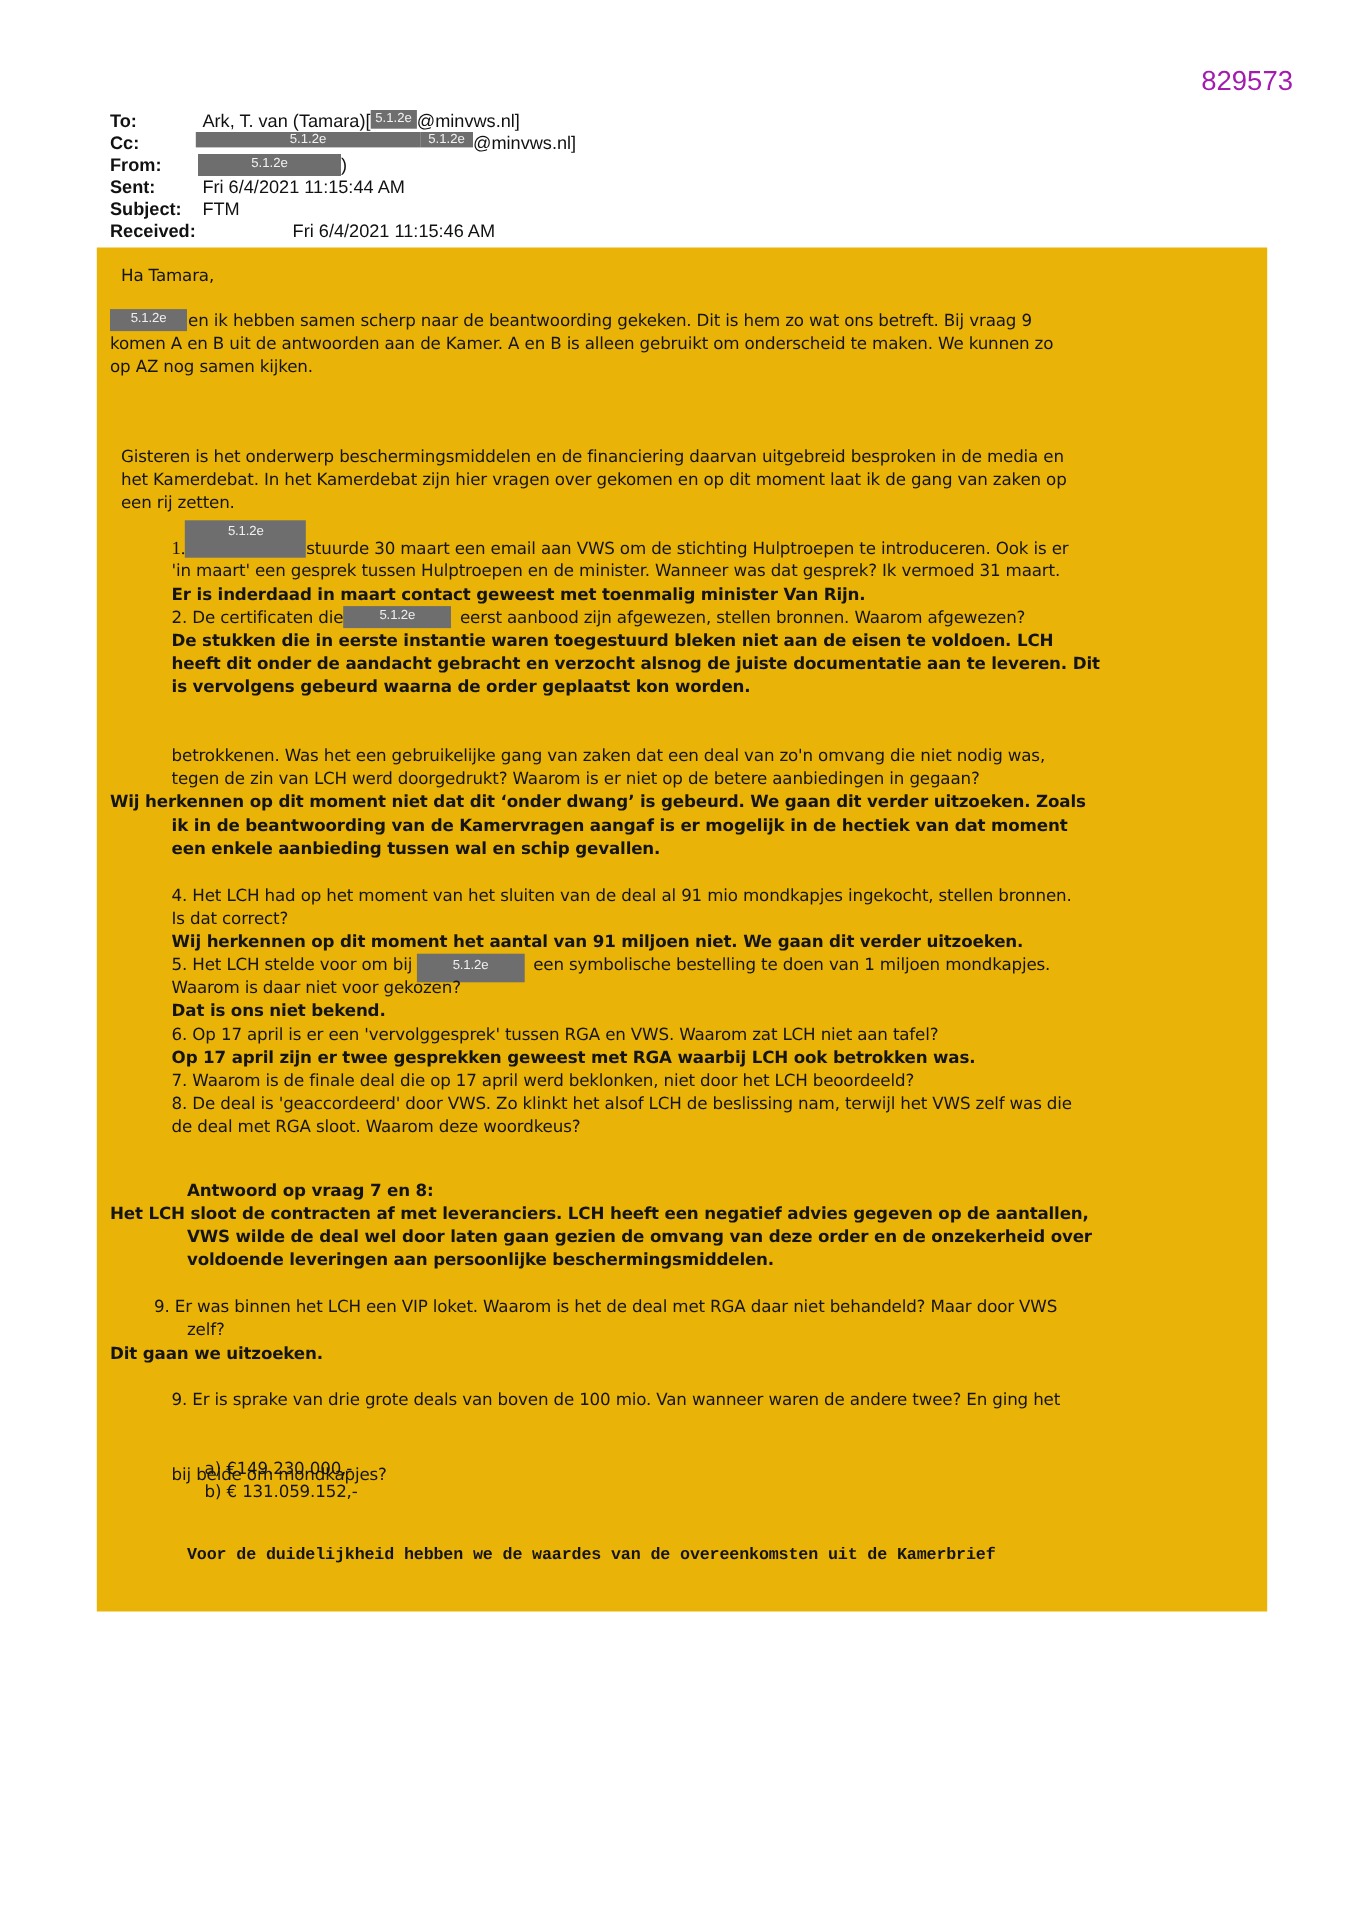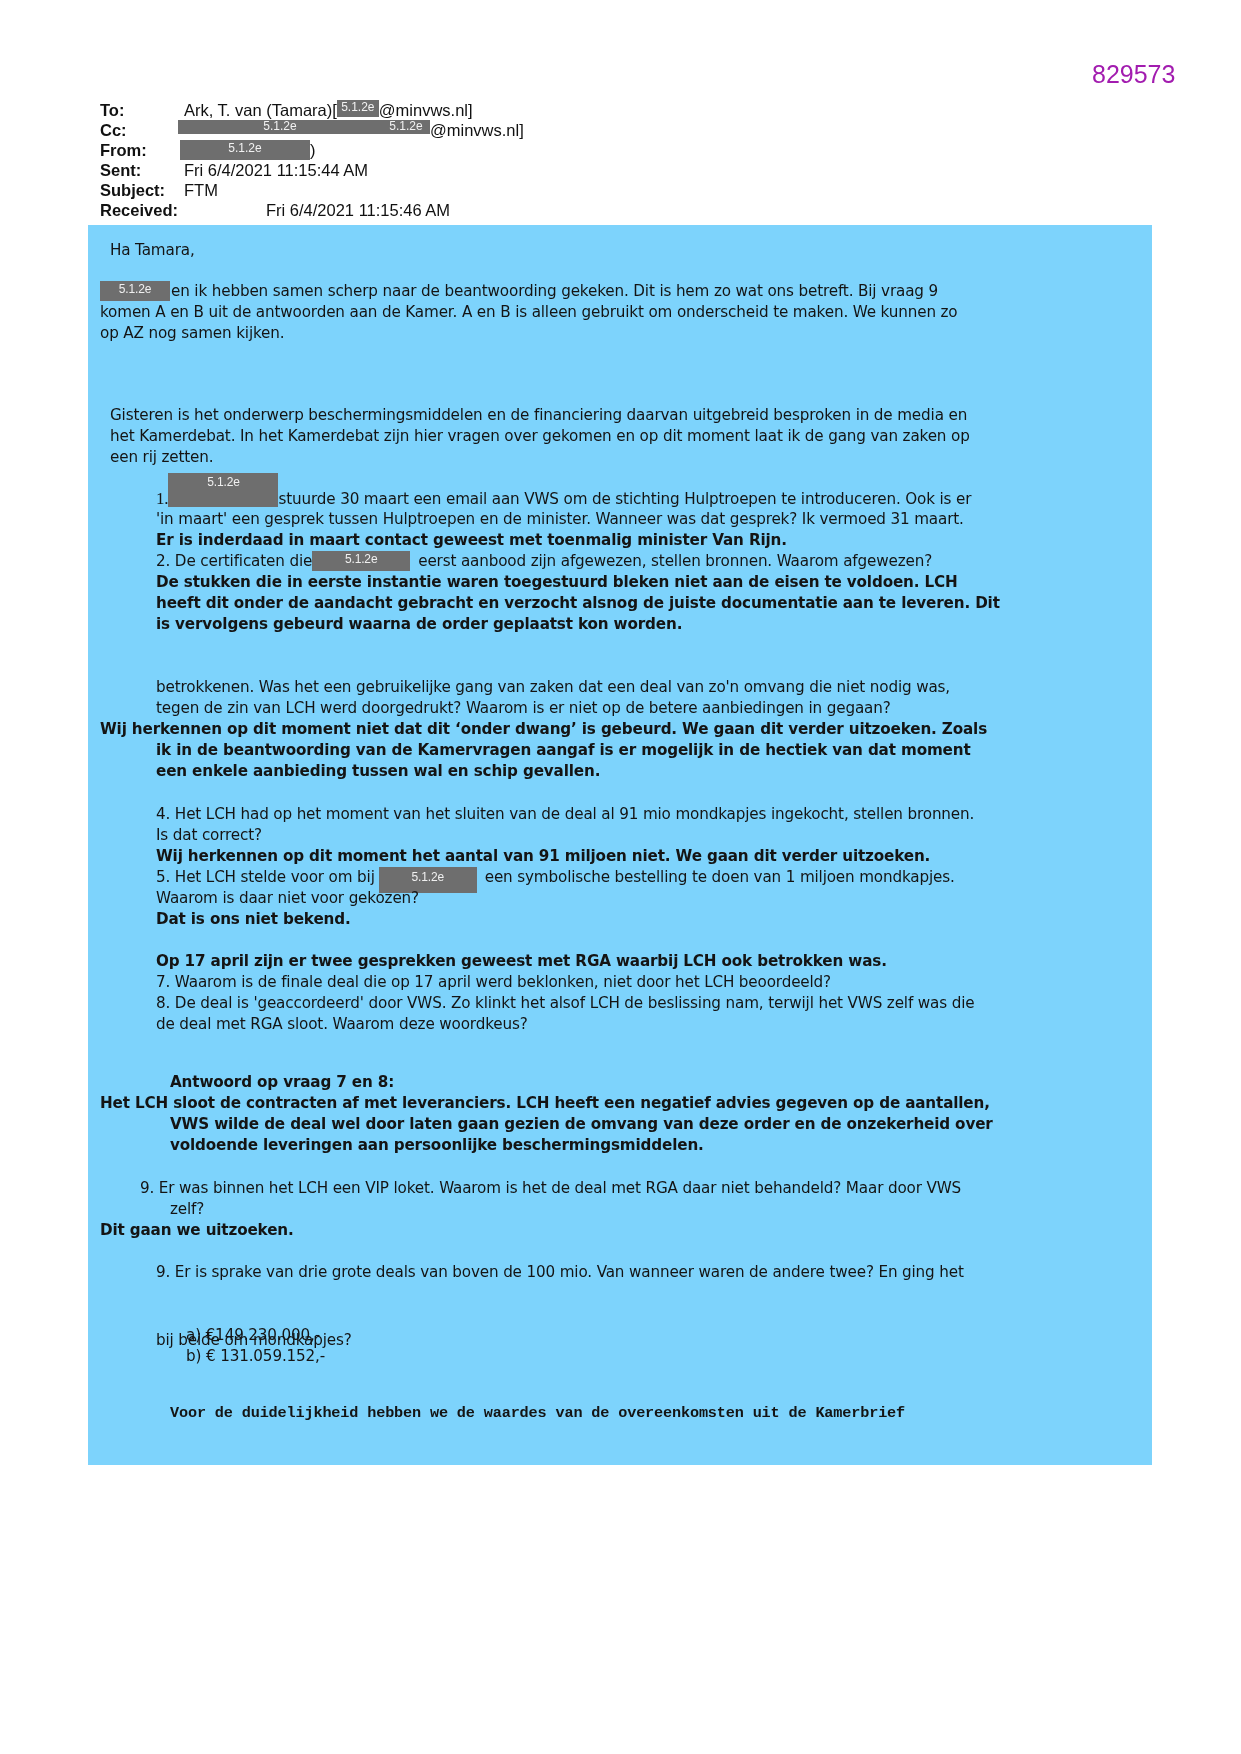--- a/index.html
+++ b/index.html
@@ -6,21 +6,21 @@
   body { width: 1241px; height: 1754px; position: relative; overflow: hidden; color: #111; }
   .docnum { position: absolute; left: 1092px; top: 60px; font-family: "Liberation Sans", sans-serif; font-size: 25px; color: #a21caf; }
 
   .header { position: absolute; left: 100px; top: 100px; font-family: "Liberation Sans", sans-serif; font-size: 16.5px; line-height: 20px; }
   .hrow { position: relative; height: 20px; white-space: nowrap; }
   .hlabel { position: absolute; left: 0; font-weight: bold; }
   .hval { position: absolute; left: 84px; }
   .hval.recv { left: 166px; }
   .redact { display: inline-block; background: #6e6e6e; color: #f2f2f2; font-family: "Liberation Sans", sans-serif; font-size: 12px; text-align: center; vertical-align: top; }
 
-  .body { position: absolute; left: 88px; top: 225px; width: 1064px; height: 1240px; background: #7dd3fc; }
+  .body { position: absolute; left: 88px; top: 225px; width: 1064px; height: 1240px; background: #eab308; }
   .t { position: absolute; font-family: "DejaVu Sans", sans-serif; font-size: 15.2px; line-height: 21.5px; white-space: nowrap; color: #141414; letter-spacing: -0.15px; }
   .b { font-weight: bold; }
   .r { display: inline-block; background: #6e6e6e; color: #f0f0f0; font-family: "Liberation Sans", sans-serif; font-size: 12px; text-align: center; vertical-align: top; }
   .num { font-family: "Liberation Serif", serif; font-size: 17px; }
 </style>
 </head>
 <body>
 
 <div class="docnum">829573</div>
 
@@ -84,20 +84,21 @@
   <div class="t b" style="left:68px;top:536px;">een enkele aanbieding tussen wal en schip gevallen.</div>
 
   <div class="t" style="left:68px;top:579px;">4.  Het LCH had op het moment van het sluiten van de deal al 91 mio mondkapjes ingekocht, stellen bronnen.</div>
   <div class="t" style="left:68px;top:600px;">Is dat correct?</div>
   <div class="t b" style="left:68px;top:621px;">Wij herkennen op dit moment het aantal van 91 miljoen niet. We gaan dit verder uitzoeken.</div>
 
   <div class="t" style="left:68px;top:642px;"><span>5.  Het LCH stelde voor om bij</span><span class="r" style="width:98px;height:26px;line-height:20px;margin:0 8px 0 4px;">5.1.2e</span><span>een symbolische bestelling te doen van 1 miljoen mondkapjes.</span></div>
   <div class="t" style="left:68px;top:663px;">Waarom is daar niet voor gekozen?</div>
   <div class="t b" style="left:68px;top:684px;">Dat is ons niet bekend.</div>
 
+  <div class="t" style="left:68px;top:705px;">6.  Op 17 april is er een 'vervolggesprek' tussen RGA en VWS. Waarom zat LCH niet aan tafel?</div>
   <div class="t b" style="left:68px;top:726px;">Op 17 april zijn er twee gesprekken geweest met RGA waarbij LCH ook betrokken was.</div>
 
   <div class="t" style="left:68px;top:747px;">7.  Waarom is de finale deal die op 17 april werd beklonken, niet door het LCH beoordeeld?</div>
   <div class="t" style="left:68px;top:768px;">8.  De deal is 'geaccordeerd' door VWS. Zo klinkt het alsof LCH de beslissing nam, terwijl het VWS zelf was die</div>
   <div class="t" style="left:68px;top:789px;">de deal met RGA sloot. Waarom deze woordkeus?</div>
 
   <div class="t b" style="left:82px;top:847px;">Antwoord op vraag 7 en 8:</div>
   <div class="t b" style="left:12px;top:868px;">Het LCH sloot de contracten af met leveranciers. LCH heeft een negatief advies gegeven op de aantallen,</div>
   <div class="t b" style="left:82px;top:889px;">VWS wilde de deal wel door laten gaan gezien de omvang van deze order en de onzekerheid over</div>
   <div class="t b" style="left:82px;top:910px;">voldoende leveringen aan persoonlijke beschermingsmiddelen.</div>

